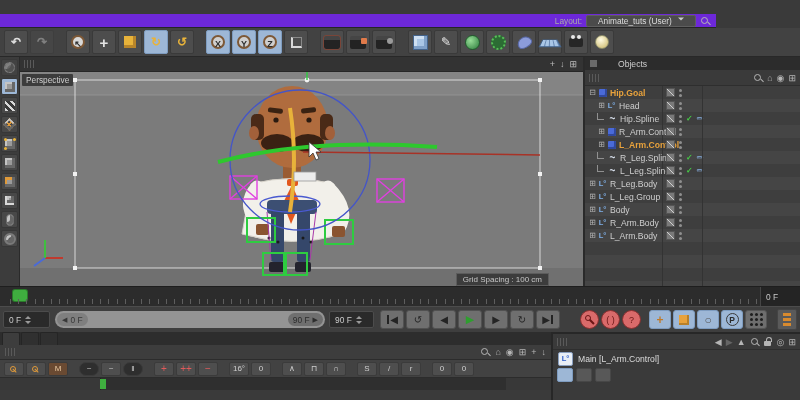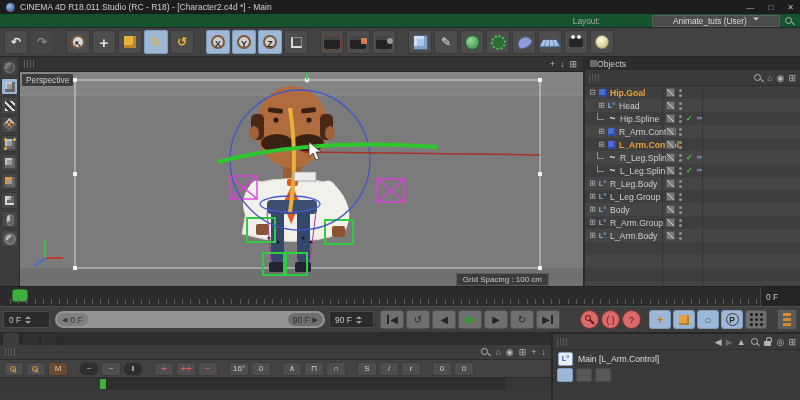--- a/index.html
+++ b/index.html
@@ -11,28 +11,28 @@
 
   
   #titlebar{position:absolute;left:0;top:0;width:800px;height:14px;background:#1d1d1d;
             display:flex;align-items:center;gap:5px;padding:0 6px;box-sizing:border-box;color:#cfcfcf;}
   .c4dlogo{width:9px;height:9px;border-radius:50%;background:radial-gradient(circle at 35% 35%,#9ec3ea,#1c3f77);flex:0 0 auto;}
   #titlebar .wt{font-size:8.5px;white-space:nowrap;}
   .winbtns{margin-left:auto;display:flex;gap:14px;color:#bdbdbd;font-size:8px;}
   .winbtns span{cursor:default;}
 
   
-  #menubar{position:absolute;left:0;top:14px;width:800px;height:14px;background:#14532d;
+  #menubar{position:absolute;left:0;top:14px;width:716px;height:14px;background:#6d28d9;
            border-bottom:1px solid #262626;display:flex;align-items:center;padding:0 6px;box-sizing:border-box;}
   #menubar .menus{display:flex;gap:7px;white-space:nowrap;overflow:hidden;}
   #menubar .mi{color:#c3c3c3;font-size:8.6px;}
   .layout-right{margin-left:auto;display:flex;align-items:center;gap:4px;}
   .layout-right .lbl{color:#aaa;font-size:8.3px;}
   .dropdown{display:flex;gap:3px;background:#4b4b4b;border:1px solid #5f5f5f;
-            border-radius:2px;height:10px;padding:0 20px;font-size:8.3px;color:#ddd;min-width:86px;margin-left:48px;}
+            border-radius:2px;height:10px;padding:0 11px;font-size:8.3px;color:#ddd;min-width:86px;}
   .dropdown .caret{margin-left:auto;width:0;height:0;border:3px solid transparent;border-top-color:#ccc;transform:translateY(1.5px);}
 
   
   .ico-search{position:relative;width:10px;height:10px;display:inline-block;}
   .ico-search::before{content:'';position:absolute;left:1px;top:1px;width:5px;height:5px;border:1.3px solid #b5b5b5;border-radius:50%;}
   .ico-search::after{content:'';position:absolute;left:6.5px;top:7px;width:4px;height:1.4px;background:#b5b5b5;transform:rotate(45deg);}
   .ico-lock{position:relative;width:9px;height:10px;display:inline-block;}
   .ico-lock::before{content:'';position:absolute;left:2px;top:0;width:4px;height:4px;border:1.2px solid #b5b5b5;border-bottom:none;border-radius:3px 3px 0 0;}
   .ico-lock::after{content:'';position:absolute;left:0.5px;top:4.5px;width:7px;height:5px;background:#b5b5b5;border-radius:1px;}
 
@@ -96,21 +96,21 @@
   .grip{width:10px;height:8px;background:repeating-linear-gradient(90deg,#5a5a5a 0 1px,transparent 1px 3px);flex:0 0 auto;}
   .vphead .mi{color:#c3c3c3;font-size:8.6px;}
   .vphead .vpicons{margin-left:auto;display:flex;gap:5px;color:#bbb;font-size:9px;}
   .canvas{position:relative;width:563px;height:214px;background:#7b7b7b;overflow:hidden;}
   .persp{position:absolute;left:2px;top:2px;background:#3c3c3c;color:#cfcfcf;font-size:8.3px;padding:1px 4px;border-radius:1px;z-index:5;}
   .gridchip{position:absolute;right:34px;bottom:0;background:#3c3c3c;border:1px solid #5c5c5c;color:#c8c8c8;font-size:8px;padding:1px 6px;z-index:5;}
   #vpsvg{position:absolute;left:0;top:0;}
 
   
   #objects{position:absolute;left:583px;top:0;width:217px;height:229px;background:#3e3e3e;border-left:2px solid #2a2a2a;box-sizing:border-box;}
-  .ptitle{height:13px;background:#2c2c2c;display:flex;align-items:center;gap:0;padding:0 5px;font-size:8.6px;color:#cfcfcf;}
+  .ptitle{height:13px;background:#2c2c2c;display:flex;align-items:center;gap:21px;padding:0 5px;font-size:8.6px;color:#cfcfcf;}
   .ptitle .sq{width:7px;height:7px;background:#6a6a6a;}
   .pmenu{height:15px;background:#3a3a3a;border-bottom:1px solid #2e2e2e;display:flex;align-items:center;gap:6px;padding:0 4px;}
   .pmenu .mi{color:#c3c3c3;font-size:8.4px;}
   .pmenu .picons{margin-left:auto;display:flex;align-items:center;gap:4px;color:#b5b5b5;font-size:9px;}
   .tree{position:relative;height:201px;background:repeating-linear-gradient(#3e3e3e 0 13px,#454545 13px 26px);overflow:hidden;}
   .tree::before{content:'';position:absolute;left:77px;top:0;bottom:0;border-left:1px solid #333;}
   .tree::after{content:'';position:absolute;left:117px;top:0;bottom:0;border-left:1px solid #333;}
   .trow{position:relative;height:13px;display:flex;align-items:center;padding-left:calc(3px + var(--d,0)*9px);box-sizing:border-box;}
   .trow .exp{width:9px;font-size:8px;color:#b0b0b0;text-align:center;flex:0 0 auto;line-height:9px;}
   .trow.connector .exp{width:6px;height:6px;border-left:1px solid #909090;border-bottom:1px solid #909090;margin:-5px 3px 0 0;}
@@ -207,29 +207,20 @@
   .nullchip{width:13px;height:12px;background:#e8eef6;border:1px solid #8aa0c0;border-radius:2px;color:#2a5ac8;font-size:7.5px;font-weight:bold;display:flex;align-items:center;justify-content:center;}
   #attrtabs{display:flex;gap:3px;padding:1px 4px;}
   .atab{height:12px;padding:0 7px;display:flex;align-items:center;background:#585858;border:1px solid #474747;border-radius:2px;color:#c8c8c8;font-size:8.4px;}
   .atab.active{background:#9db7d6;color:#18243c;font-weight:bold;border-color:#7e9cc0;}
 </style>
 </head>
 <body>
 
 <div id="app">
 
-  <div id="titlebar">
-    <span class="c4dlogo"></span>
-    <span class="wt">CINEMA 4D R18.011 Studio (RC - R18) - [Character2.c4d *] - Main</span>
-    <div class="winbtns">
-      <span>—</span>
-      <span>□</span>
-      <span>✕</span>
-    </div>
-  </div>
 
   <div id="menubar">
     <div class="menus">
 
     <span class="mi"></span>
         <span class="mi"></span>
         <span class="mi"></span>
         <span class="mi"></span>
         <span class="mi"></span>
         <span class="mi"></span>
@@ -679,21 +670,21 @@
               <span class="chk">✓</span>
               <span class="ttag">✎</span>
             </span>
           </div>
           <div class="trow icon-null" style="--d: 0;">
             <span class="exp">⊞</span>
             <span class="oicon">
               <i class="g-null">L°</i>
 
             </span>
-            <span class="olabel">R_Arm.Group</span>
+            <span class="olabel">R_Arm.Body</span>
             <span class="rowicons">
               <span class="lay"></span>
               <span class="ddots"></span>
               <span class="chk">✓</span>
               <span class="ttag">✎</span>
             </span>
           </div>
           <div class="trow icon-null" style="--d: 0;">
             <span class="exp">⊞</span>
             <span class="oicon">

